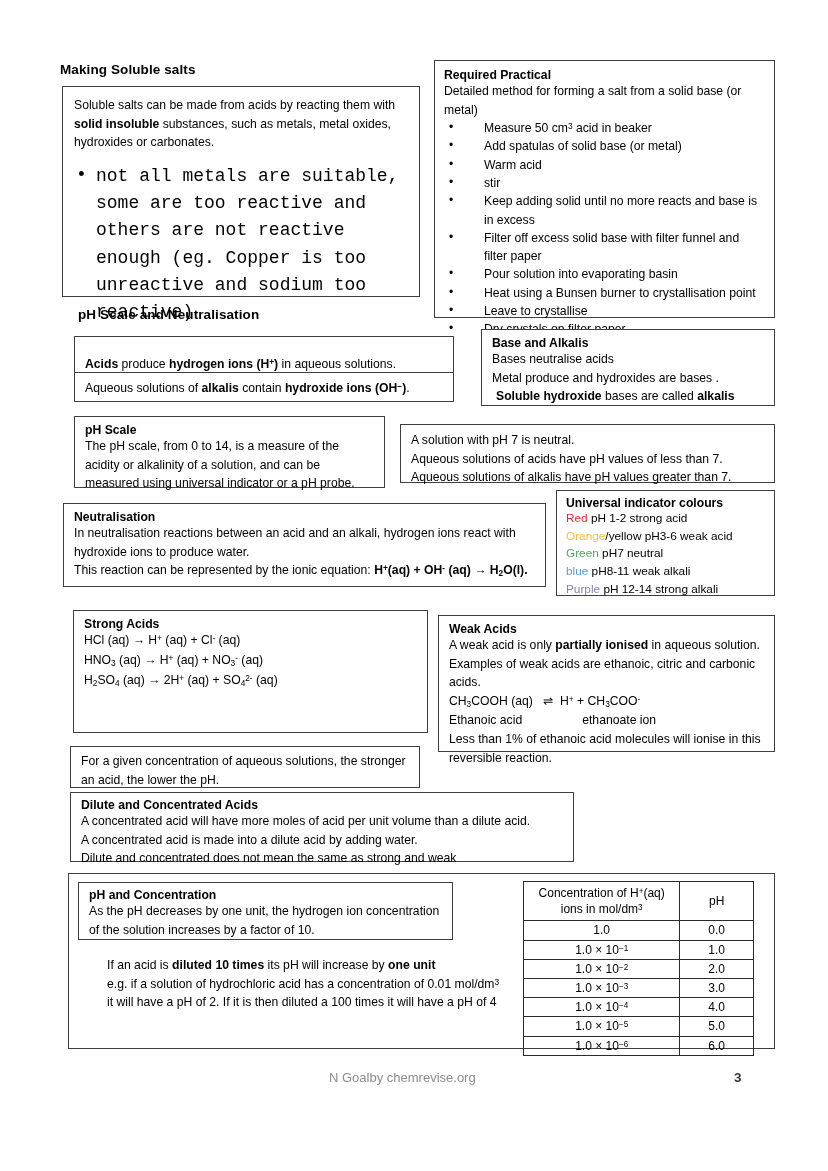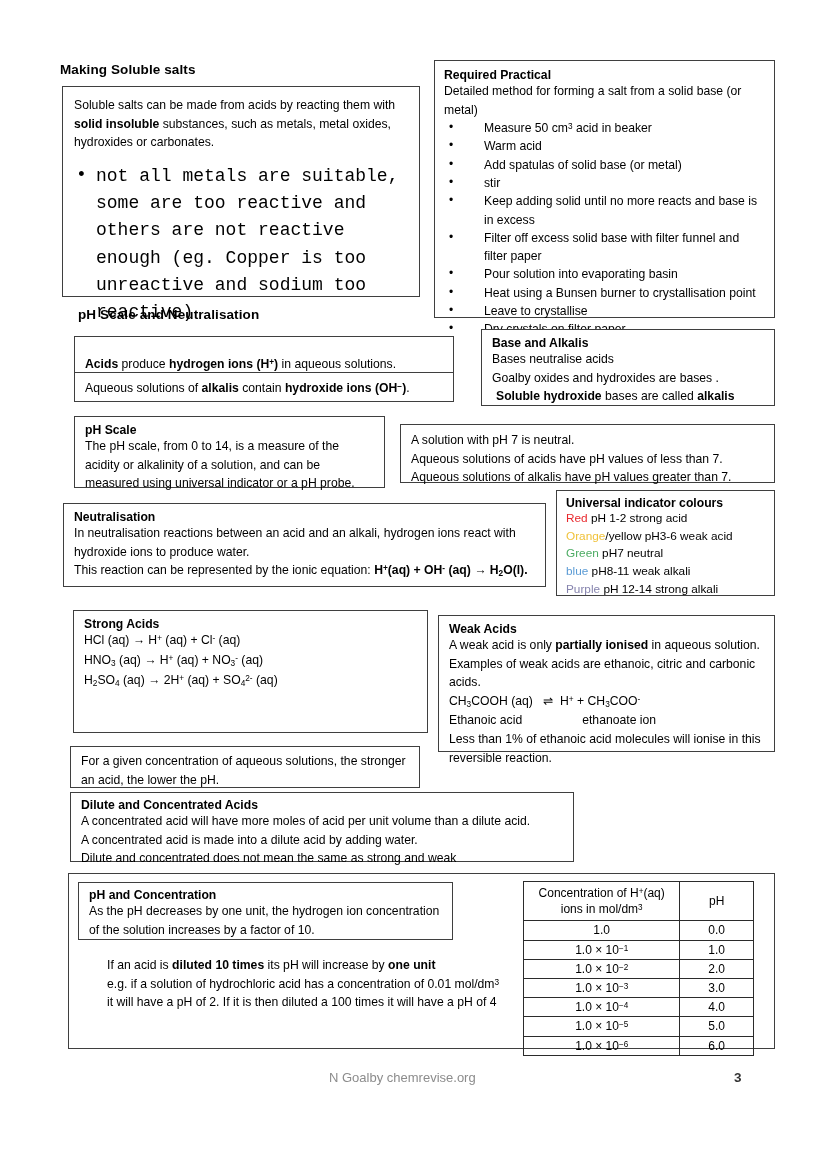--- a/index.html
+++ b/index.html
@@ -125,22 +125,22 @@
     <div class="bullet-indent" style="margin-bottom:11px;">
       <span>not all metals are suitable, some are too reactive and others are not reactive enough (eg. Copper is too unreactive and sodium too reactive)</span>
     </div>
   </div>
 
   <div class="box" style="left:434px; top:60px; width:341px; height:258px; padding:7px 9px;">
     <span class="b-title">Required Practical</span>
     <div class="txt">Detailed method for forming a salt from a solid base (or metal)</div>
     <ul class="ul-list">
       <li>Measure  50 cm<sup>3</sup> acid in beaker</li>
+      <li>Add spatulas of solid base (or metal)</li>
       <li>Warm acid</li>
-      <li>Add spatulas of solid base (or metal)</li>
       <li>stir</li>
       <li>Keep adding solid until no more reacts and base is in excess</li>
       <li>Filter off excess solid base with filter funnel and filter paper</li>
       <li>Pour solution into evaporating basin</li>
       <li>Heat using a Bunsen burner to crystallisation point</li>
       <li>Leave to crystallise</li>
       <li>Dry crystals on filter paper</li>
     </ul>
   </div>
 
@@ -155,21 +155,21 @@
   </div>
 
   <div class="box" style="left:74px; top:416px; width:311px; height:72px; padding:6px 10px;">
     <span class="b-title">pH Scale</span>
     <div class="txt">The pH scale, from 0 to 14, is a measure of the acidity or alkalinity of a solution, and can be measured using universal indicator or a pH probe.</div>
   </div>
 
   <div class="box" style="left:481px; top:329px; width:294px; height:77px; padding:6px 10px;">
     <span class="b-title">Base and Alkalis</span>
     <div class="txt">Bases neutralise acids</div>
-    <div class="txt">Goalby oxides and hydroxides are bases .</div>
+    <div class="txt">Metal produce and hydroxides are bases .</div>
     <div class="txt" style="padding-left:4px;"><b>Soluble hydroxide</b><span> bases  are called </span><b>alkalis</b></div>
   </div>
 
   <div class="box" style="left:400px; top:424px; width:375px; height:59px; padding:6px 10px;">
     <div class="txt">A solution with pH 7 is neutral.</div>
     <div class="txt">Aqueous solutions of acids have pH values of less than 7.</div>
     <div class="txt">Aqueous solutions of alkalis have pH values greater than 7.</div>
   </div>
 
   <div class="box" style="left:556px; top:490px; width:219px; height:106px; padding:5px 9px;">

